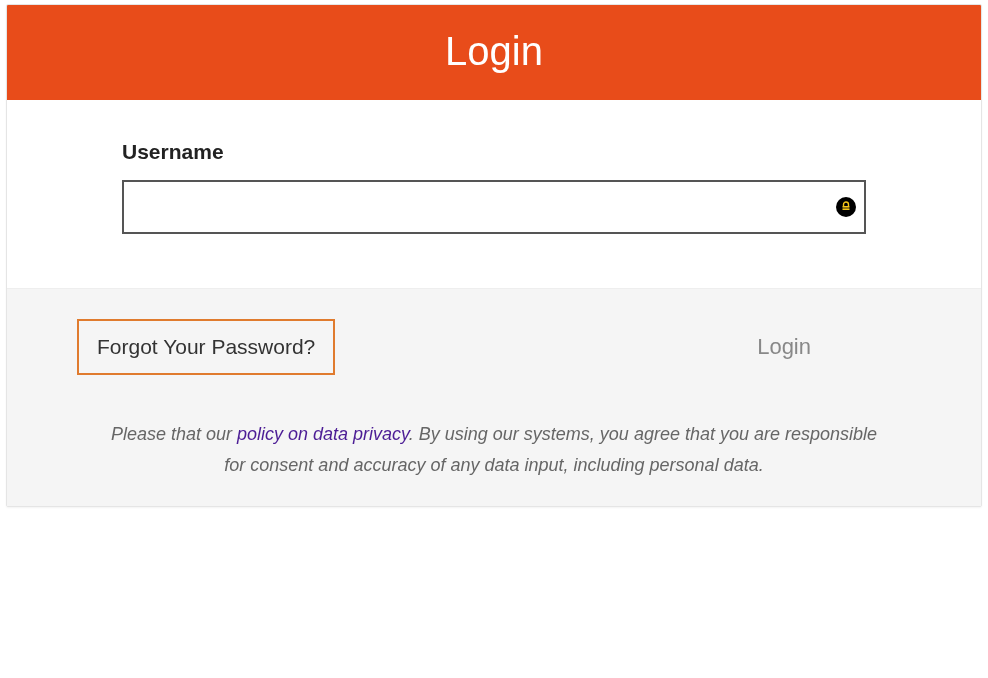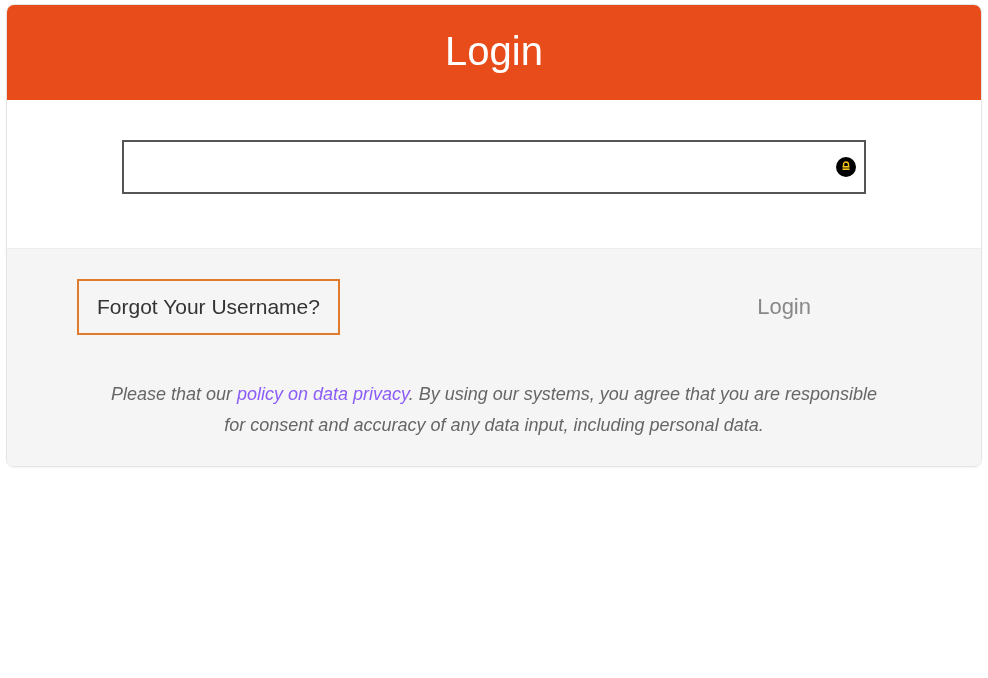--- a/index.html
+++ b/index.html
@@ -8,21 +8,21 @@
     padding: 0;
     background: #ffffff;
     font-family: Arial, Helvetica, sans-serif;
     width: 988px;
     height: 678px;
   }
   .card {
     width: 976px;
     margin: 4px 6px;
     border: 1px solid #e5e5e5;
-    border-radius: 8px;
+    border-radius: 2px;
     overflow: hidden;
     box-shadow: 0 1px 2px rgba(0,0,0,0.05);
   }
   .header {
     background: #e84c1a;
     color: #ffffff;
     text-align: center;
     padding: 24px 0 26px 0;
   }
   .header h1 {
@@ -103,55 +103,56 @@
   }
   .notice {
     text-align: center;
     font-style: italic;
     color: #666;
     font-size: 18px;
     line-height: 1.7;
     padding: 0 30px;
   }
   .notice a {
-    color: #8b5cf6;
+    color: #4c1d95;
     text-decoration: none;
     font-style: italic;
   }
 </style>
 </head>
 <body>
 
 <div class="card">
 
   <div class="header">
     <h1>Login</h1>
   </div>
 
   <div class="form-area">
 
     <div class="field-group">
+      <label class="field-label">Username</label>
       <div class="input-wrap">
         <input type="text" class="text-input" value="" style="">
         <span class="lock-badge">
           <svg width="12" height="12" viewBox="0 0 12 12">
             <path d="M3.5 5 V3.5 a2.5 2.5 0 0 1 5 0 V5" fill="none" stroke="#f5c518" stroke-width="1.4"></path>
             <rect x="2.5" y="5" width="7" height="1.6" fill="#f5c518"></rect>
             <rect x="2.5" y="7.4" width="7" height="1.6" fill="#f5c518"></rect>
           </svg>
         </span>
       </div>
     </div>
 
 
   </div>
 
   <div class="footer">
     <div class="actions-row">
-      <button class="forgot-btn">Forgot Your Username?</button>
+      <button class="forgot-btn">Forgot Your Password?</button>
       <button class="login-btn">Login</button>
     </div>
     <div class="notice">
       <span>Please that our </span><a href="#">policy on data privacy</a><span>. By using our systems, you agree that you are responsible for consent and accuracy of any data input, including personal data.</span>
     </div>
   </div>
 
 </div>
 
 </body></html>

